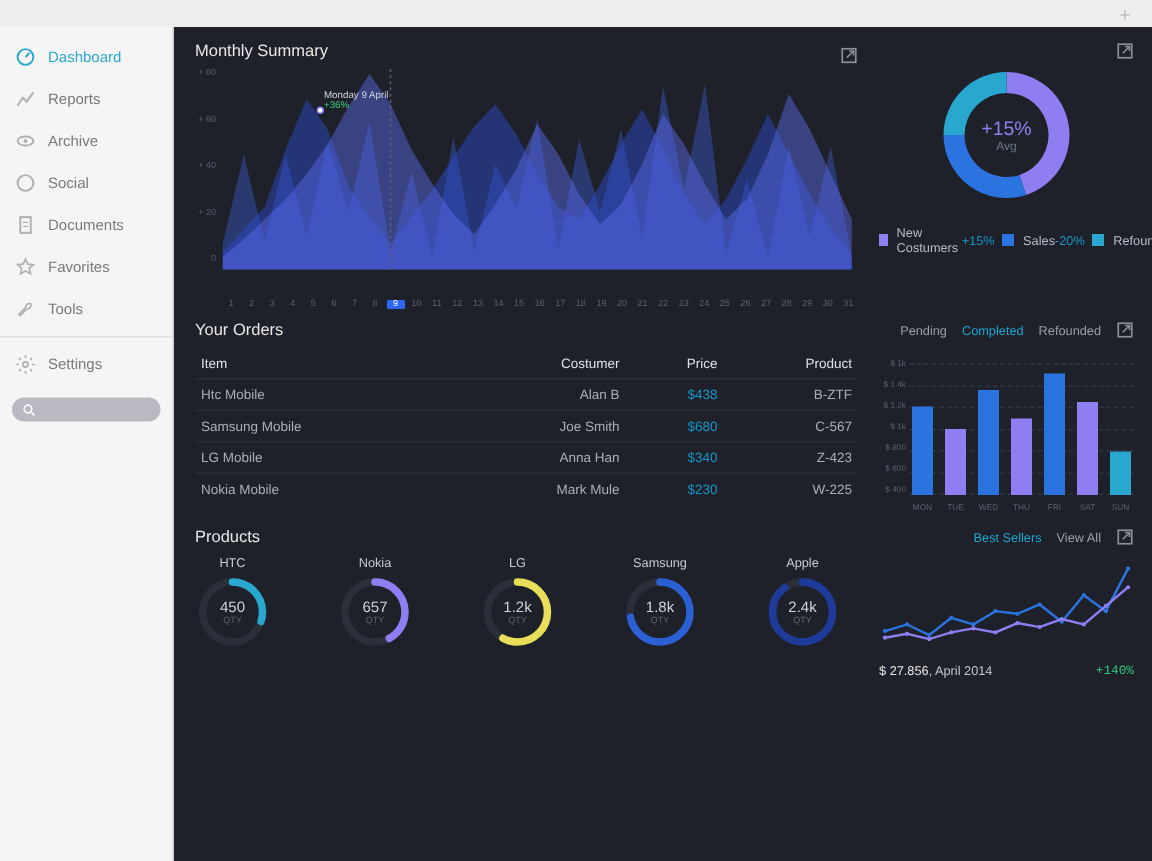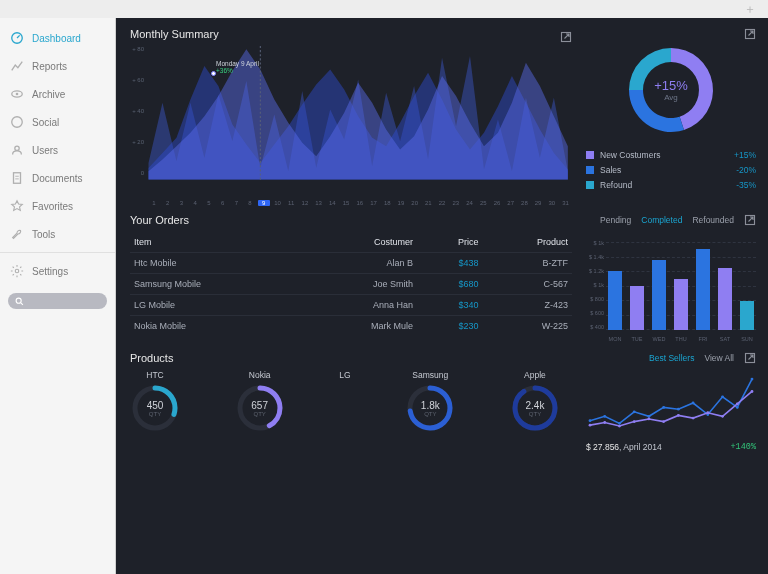--- a/index.html
+++ b/index.html
@@ -34,21 +34,21 @@
   .tooltip { position:absolute; left:86px; top:14px; font-size:6.5px; color:#cfd4dc; }
   .tooltip .pct { color:#38d07f; }
   .tooltip .dot { position:absolute; left:-5px; top:11px; width:5px; height:5px; background:#fff; border:1px solid #7a7fff; border-radius:50%; }
   
   .donut-panel { width:170px; display:flex; flex-direction:column;}
   .donut-top { display:flex; justify-content:flex-end; }
   .donut { position:relative; width:100px; height:100px; margin:0 auto;}
   .donut-text { position:absolute; inset:0; display:flex; flex-direction:column; align-items:center; justify-content:center; }
   .donut-text .v { color:#8f7ef2; font-size:13px; font-weight:500;}
   .donut-text .l { color:#6e7688; font-size:8px;}
-  .legend { margin-top:10px; display:flex; flex-direction:column; gap:5px; font-size:8.5px;}
+  .legend { margin-top:10px; display:flex; flex-direction:row; gap:5px; font-size:8.5px;}
   .legend .row { display:flex; align-items:center; justify-content:space-between;}
   .legend .lbl { display:flex; align-items:center; gap:6px; color:#b6bcc8;}
   .legend .sw { width:8px; height:8px; }
   .legend .val { color:#1696c7;}
   
   .row2 { display:flex; gap:14px; }
   .orders { flex:1; }
   .orders table { width:100%; border-collapse:collapse; font-size:9px; color:#a9aeb9; }
   .orders th { text-align:left; color:#dfe2e8; font-weight:500; padding:5px 4px; font-size:9px;}
   .orders th.r, .orders td.r { text-align:right; }
@@ -126,29 +126,20 @@
             </span>
             <span>Archive</span>
           </div>
           <div class="sb-item">
             <span class="ic">
               <svg width="14" height="14" viewBox="0 0 16 16">
                 <circle cx="8" cy="8" r="6" fill="none" stroke="currentColor" stroke-width="1.5"></circle>
               </svg>
             </span>
             <span>Social</span>
-          </div>
-          <div class="sb-item">
-            <span class="ic">
-              <svg width="14" height="14" viewBox="0 0 16 16">
-                <circle cx="8" cy="6" r="2.5" fill="none" stroke="currentColor" stroke-width="1.5"></circle>
-                <path d="M3 13c0-2.5 2-4 5-4s5 1.5 5 4" fill="none" stroke="currentColor" stroke-width="1.5"></path>
-              </svg>
-            </span>
-            <span>Users</span>
           </div>
           <div class="sb-item">
             <span class="ic">
               <svg width="14" height="14" viewBox="0 0 16 16">
                 <rect x="4" y="2" width="8" height="12" fill="none" stroke="currentColor" stroke-width="1.5"></rect>
                 <path d="M6 6h4M6 9h4" stroke="currentColor" stroke-width="1"></path>
               </svg>
             </span>
             <span>Documents</span>
           </div>
@@ -415,20 +406,30 @@
           <circle cx="25" cy="25" r="20" fill="none" stroke="#8f7ef2" stroke-width="5" stroke-dasharray="125.66370614359172" stroke-dashoffset="72.88494956328321" transform="rotate(-90 25 25)" stroke-linecap="round"></circle>
         </svg>
         <div class="rt">
                     <span class="v">657</span>
                     <span class="q">QTY</span>
                   </div>
       </div>
     </div>
     <div class="ring-item">
       <div class="name">LG</div>
+      <div class="ring">
+        <svg viewBox="0 0 50 50">
+          <circle cx="25" cy="25" r="20" fill="none" stroke="#2b2f3a" stroke-width="5"></circle>
+          <circle cx="25" cy="25" r="20" fill="none" stroke="#e8de5a" stroke-width="5" stroke-dasharray="125.66370614359172" stroke-dashoffset="52.77875658030853" transform="rotate(-90 25 25)" stroke-linecap="round"></circle>
+        </svg>
+        <div class="rt">
+                    <span class="v">1.2k</span>
+                    <span class="q">QTY</span>
+                  </div>
+      </div>
     </div>
     <div class="ring-item">
       <div class="name">Samsung</div>
       <div class="ring">
         <svg viewBox="0 0 50 50">
           <circle cx="25" cy="25" r="20" fill="none" stroke="#2b2f3a" stroke-width="5"></circle>
           <circle cx="25" cy="25" r="20" fill="none" stroke="#2b5fd4" stroke-width="5" stroke-dasharray="125.66370614359172" stroke-dashoffset="35.18583772020568" transform="rotate(-90 25 25)" stroke-linecap="round"></circle>
         </svg>
         <div class="rt">
                     <span class="v">1.8k</span>

